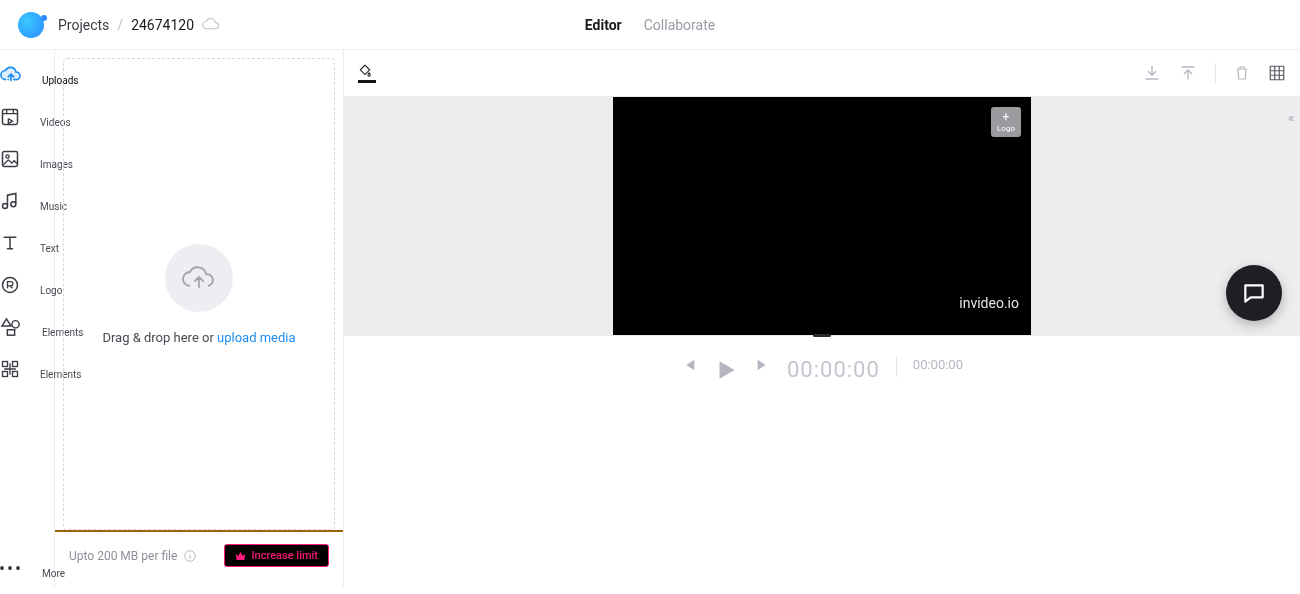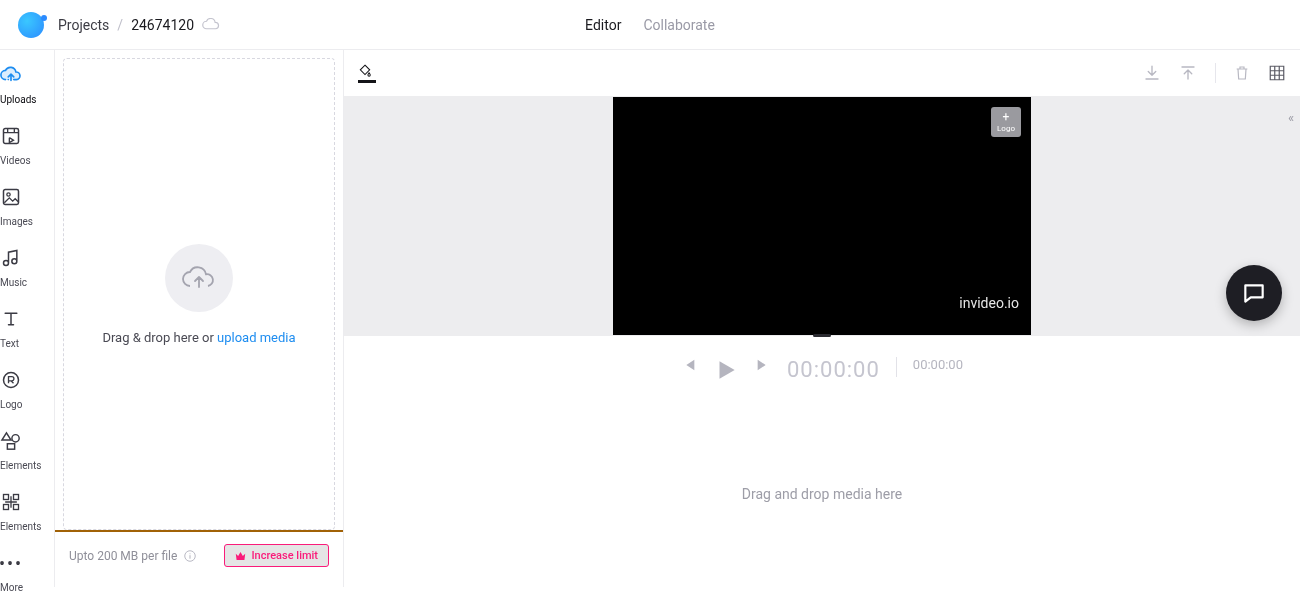--- a/index.html
+++ b/index.html
@@ -6,39 +6,39 @@
 body{background:#fff;color:#111;width:1300px;height:594px;overflow:hidden;position:relative}
 .topbar{height:50px;border-bottom:1px solid #ececef;display:flex;align-items:center;padding:0 18px;gap:14px}
 .logo{width:26px;height:26px;border-radius:50%;background:radial-gradient(circle at 35% 35%,#3ac7ff,#2b8bff);position:relative}
 .logo:before{content:"";position:absolute;right:-3px;top:3px;width:6px;height:6px;border-radius:50%;background:#2b8bff}
 .bc{display:flex;align-items:center;gap:8px;font-size:14px;color:#3c3c44}
 .bc-sep{color:#bfbfca}
 .bc-id{color:#1a1a1f}
 .cloud-ic{color:#c4c4ce}
 .center-tabs{position:absolute;left:50%;transform:translateX(-50%);display:flex;gap:22px;font-size:14px}
 .tab{color:#9a9aa6;cursor:pointer}
-.tab.active{color:#1a1a1f;font-weight:400}
+.tab.active{color:#1a1a1f;font-weight:700}
 .right-tools{margin-left:auto;display:flex;align-items:center;gap:16px}
 .hbtn{width:20px;height:20px;color:#bfc0c8;display:flex;align-items:center;justify-content:center;cursor:pointer}
 .ratio{font-size:14px;color:#1a1a1f;display:flex;align-items:center;gap:4px;cursor:pointer}
 .share{background:#179cff;color:#fff;border-radius:4px;padding:7px 14px;font-size:14px;cursor:pointer;font-weight:500}
 .body{display:flex;height:calc(100% - 57px)}
 .rail{width:55px;border-right:1px solid #ececef;display:flex;flex-direction:column;align-items:center;padding-top:14px;gap:20px}
-.rail-item{display:flex;flex-direction:column;align-items:flex-start;gap:8px;cursor:pointer;color:#4a4a54;width:100%}
+.rail-item{display:flex;flex-direction:row;align-items:flex-end;gap:20px;cursor:pointer;color:#4a4a54;width:100%}
 .rail-item.active{color:#0a0a0f}
 .rail-ic{width:22px;height:22px;display:flex;align-items:center;justify-content:center}
 .rail-lbl{font-size:10px}
 .panel{width:289px;border-right:1px solid #ececef;display:flex;flex-direction:column;padding:8px}
 .dropzone{flex:1;border:1px dashed #d8d8e0;border-radius:4px;display:flex;flex-direction:column;align-items:center;justify-content:center;gap:18px}
 .dz-circle{width:68px;height:68px;border-radius:50%;background:#eeeef2;display:flex;align-items:center;justify-content:center;color:#9b9ba6}
 .dz-txt{font-size:13px;color:#4a4a54}
 .dz-link{color:#1e8df0;cursor:pointer}
 .panel-foot{border-top:2px solid #a16207;margin:0 -8px;padding:12px 14px;display:flex;align-items:center;justify-content:space-between}
 .foot-l{font-size:12px;color:#8f8f99;display:flex;align-items:center;gap:6px}
-.pill{border:1px solid #fa1b7a;color:#fa1b7a;font-size:11px;padding:4px 10px;border-radius:3px;background:#e5e5e5;display:flex;align-items:center;gap:5px;cursor:pointer;font-weight:500}
+.pill{border:1px solid #fa1b7a;color:#fa1b7a;font-size:11px;padding:4px 10px;border-radius:3px;background:#000000;display:flex;align-items:center;gap:5px;cursor:pointer;font-weight:500}
 .stage{flex:1;display:flex;flex-direction:column;position:relative}
 .stage-bar{height:46px;display:flex;align-items:center;padding:0 14px;justify-content:space-between;background:#fff}
 .sb-left{display:flex;align-items:center;gap:10px}
 .bucket{width:18px;border-bottom:3px solid #141418;color:#141418;padding-bottom:2px}
 .sb-right{display:flex;align-items:center;gap:18px;color:#b8b8c2}
 .sb-sep{width:1px;height:20px;background:#e6e6ec}
 .canvas-wrap{background:#ededef;height:240px;display:flex;align-items:center;justify-content:center;position:relative}
 .canvas{width:418px;height:238px;background:#000;position:relative}
 .logo-chip{position:absolute;top:10px;right:10px;width:30px;height:30px;background:#9a9a9f;border-radius:3px;color:#fff;font-size:8px;display:flex;flex-direction:column;align-items:center;justify-content:center;gap:1px}
 .wmark{position:absolute;bottom:24px;right:12px;color:#fff;font-size:14px;opacity:.9}
@@ -251,23 +251,20 @@
       <span class="pb-ic">
         <svg width="16" height="16" viewBox="0 0 24 24">
             <path d="M18 4v16M4 4l12 8L4 20V4z" fill="currentColor"></path>
           </svg>
       </span>
       <span class="time-cur">00:00:00</span>
       <span class="time-sep"></span>
       <span class="time-dur">00:00:00</span>
     </div>
 
-    <div class="tl-drop">
-      <span>Drag and drop media here</span>
-    </div>
 
     <div class="chat-fab">
       <svg width="26" height="26" viewBox="0 0 24 24">
           <path d="M4 5h16v11H9l-5 4V5z" fill="none" stroke="#fff" stroke-width="2" stroke-linejoin="round"></path>
         </svg>
     </div>
   </div>
 </div>
 
 </body></html>

